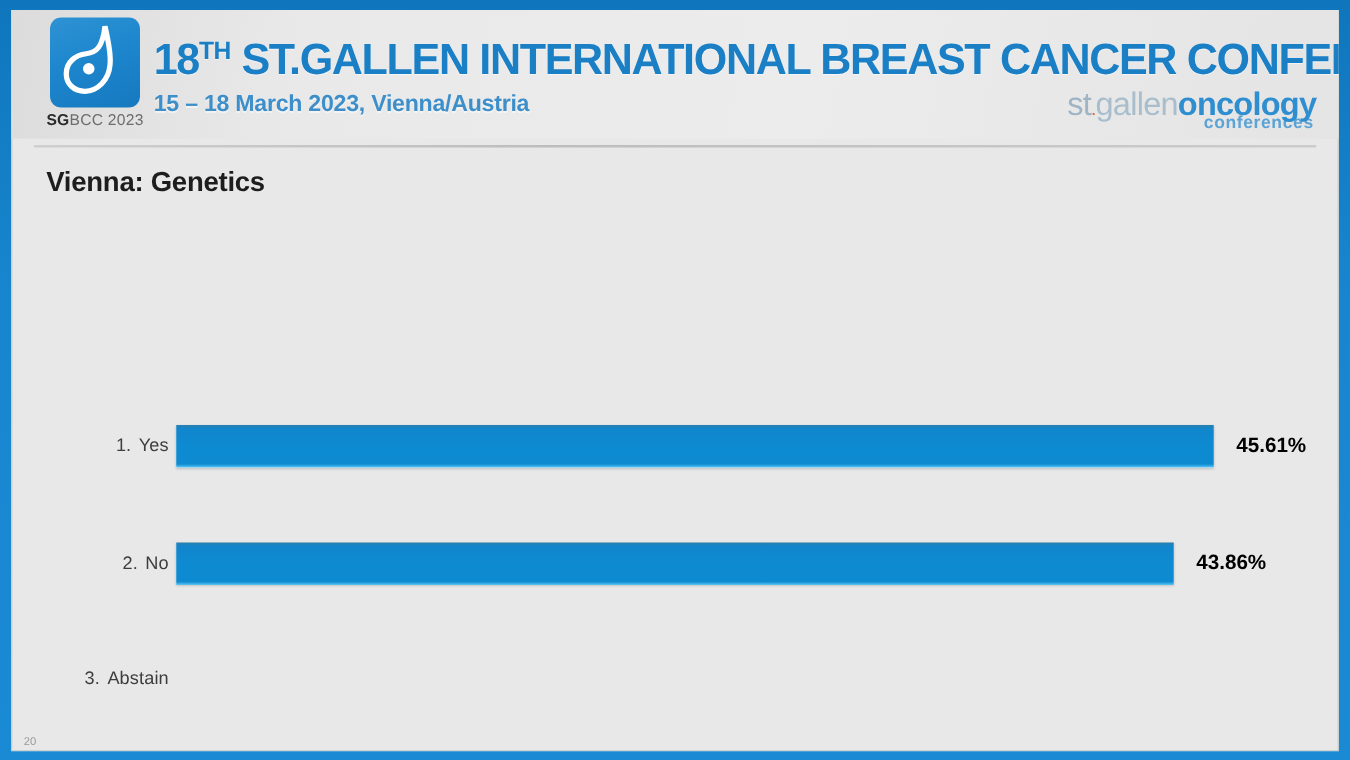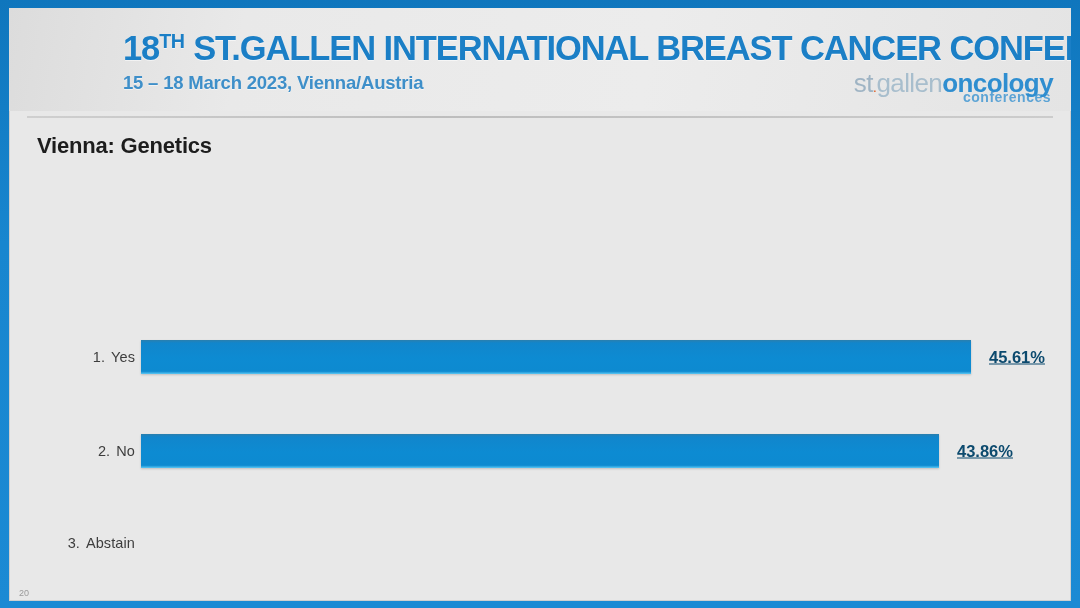--- a/index.html
+++ b/index.html
@@ -210,43 +210,51 @@
     background: linear-gradient(180deg,#2a7fae 0%, #1186cc 9%, #0d8bd2 55%, #0d8ad0 92%, #5bc8f5 100%);
     box-shadow: 0 1px 2px rgba(0,0,0,.18);
   }
   .bar-value {
     position: absolute;
     top: 50%;
     transform: translateY(-50%);
     font-family: "Liberation Sans", sans-serif;
     font-weight: bold;
     font-size: 16.5px;
-    color: #0c4a6e;
-    white-space: nowrap;
-    text-decoration: underline;
+    color: #000000;
+    white-space: nowrap;
   }
 
   #slide-number {
     position: absolute;
     left: 10px;
     bottom: 3px;
     font-family: "Liberation Sans", sans-serif;
     font-size: 9px;
     color: #9a9a9a;
   }
 </style>
 </head>
 <body>
 
 <div id="slide-frame">
   <div id="slide-inner">
 
     <div id="header">
       <div id="header-bg"></div>
 
+      <div id="logo-block">
+        <div id="logo-mark">
+          <svg width="72" height="72" viewBox="0 0 72 72" aria-hidden="true">
+            <path d="M44 7 C47 20 49 30 48 38 C47 50 38 59 28 59 C19 59 13 53 13 45 C13 36 20 30 29 29 C37 28 42 24 44 7 Z" fill="none" stroke="#ffffff" stroke-width="4.2" stroke-linecap="round"></path>
+            <circle cx="31" cy="41" r="4.6" fill="#ffffff"></circle>
+          </svg>
+        </div>
+        <div id="logo-caption"><span class="sg">SG</span><span>BCC 2023</span></div>
+      </div>
 
       <div id="title-block">
         <div id="conf-title"><span>18</span><span class="sup">TH</span><span> ST.GALLEN INTERNATIONAL BREAST CANCER CONFERENCE 2023</span></div>
         <div id="conf-dates">15 – 18 March 2023, Vienna/Austria</div>
       </div>
 
       <div id="brand-logo">
         <div id="brand-line"><span class="b-st">st</span><span class="b-dot">.</span><span class="b-gallen">gallen</span><span class="b-onco">oncology</span></div>
         <div id="brand-sub">conferences</div>
       </div>

